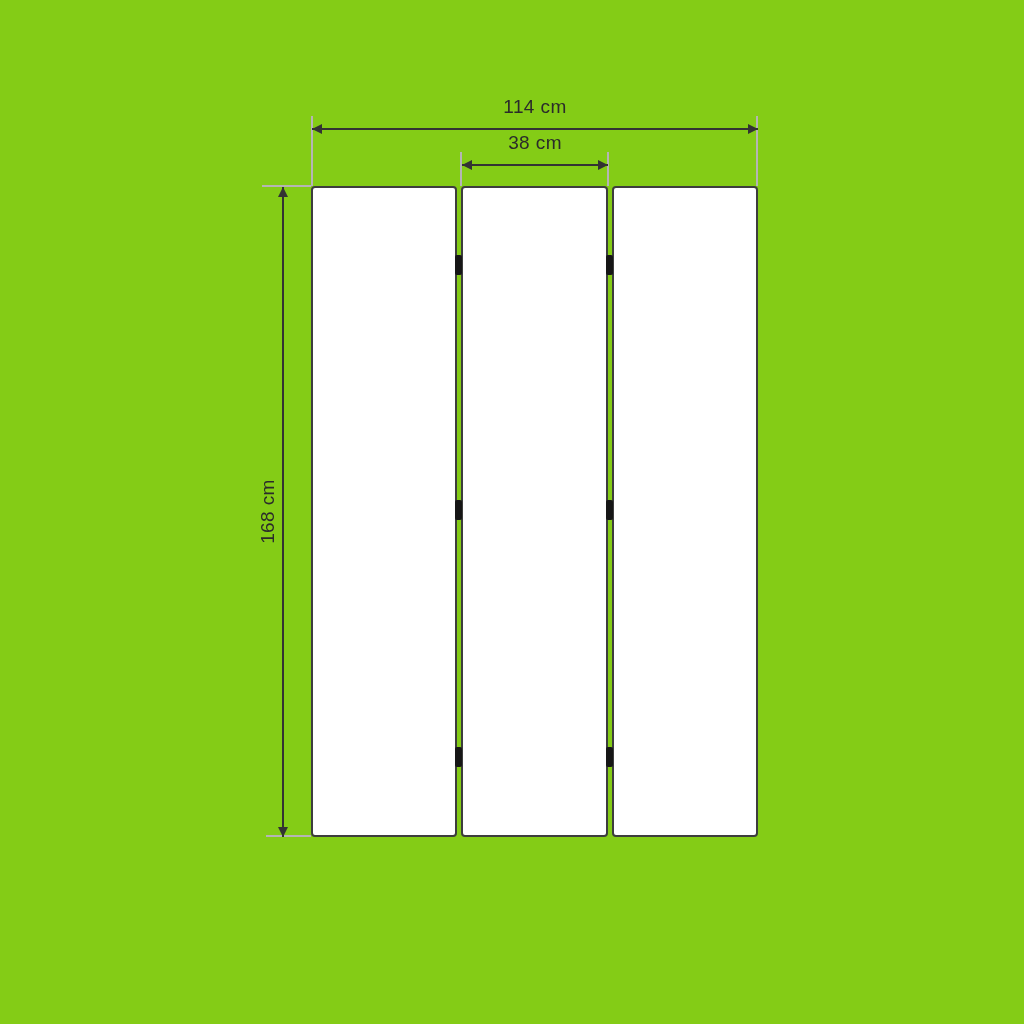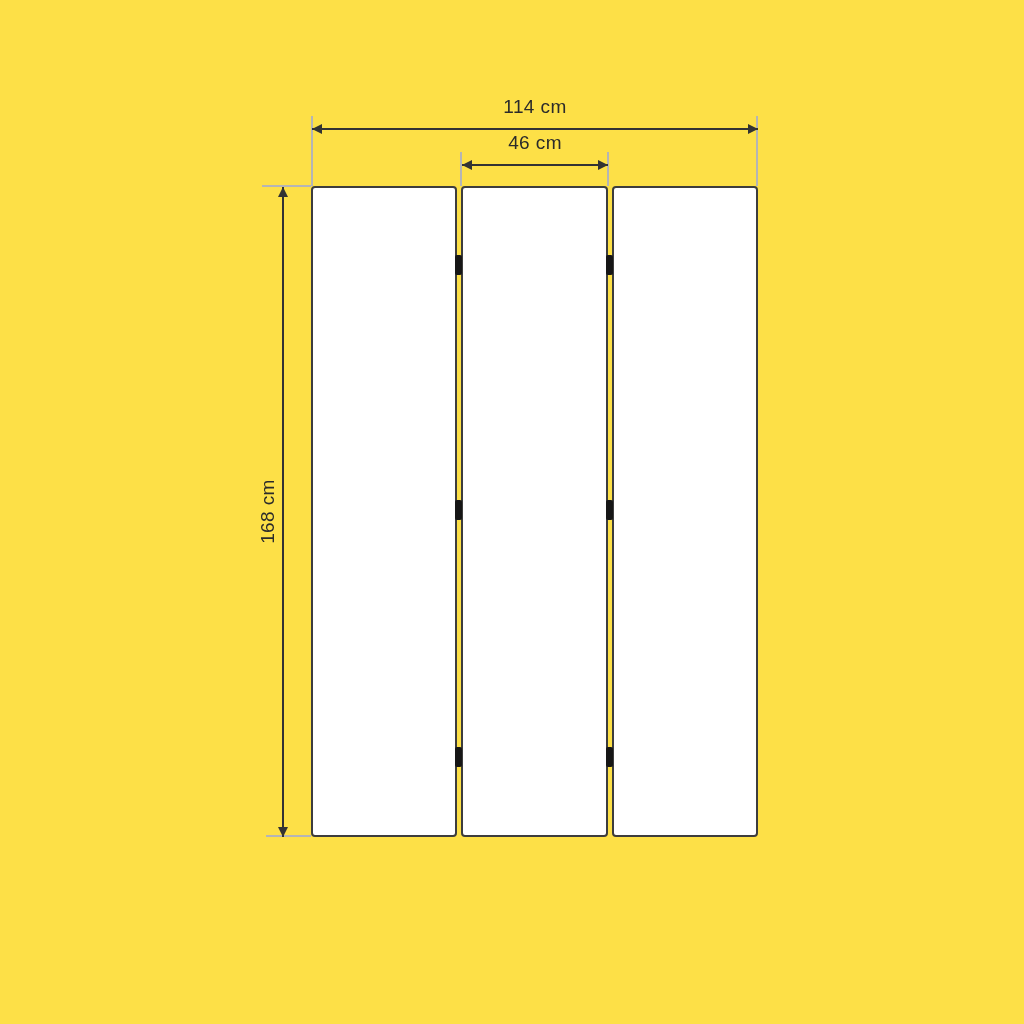--- a/index.html
+++ b/index.html
@@ -4,21 +4,21 @@
 <style>
   html, body {
     margin: 0;
     padding: 0;
     background: #ffffff;
   }
   .canvas {
     position: relative;
     width: 1024px;
     height: 1024px;
-    background: #fde047;
+    background: #84cc16;
     overflow: hidden;
     font-family: "Liberation Sans", sans-serif;
   }
 
   
   .panel {
     position: absolute;
     top: 186px;
     height: 651px;
     background: #ffffff;
@@ -128,21 +128,21 @@
   <div class="ext-line-h" style="left:266px; top:835px; width:45px;"></div>
 
   <div>
     <div class="dim-label" style="left:312px; top:97px; width:446px;">114 cm</div>
     <div class="dim-line-h" style="left:312px; top:128px; width:446px;"></div>
     <div class="arrow arrow-left" style="left:312px; top:124px;"></div>
     <div class="arrow arrow-right" style="left:748px; top:124px;"></div>
   </div>
 
   <div>
-    <div class="dim-label" style="left:462px; top:133px; width:146px;">46 cm</div>
+    <div class="dim-label" style="left:462px; top:133px; width:146px;">38 cm</div>
     <div class="dim-line-h" style="left:462px; top:164px; width:146px;"></div>
     <div class="arrow arrow-left" style="left:462px; top:160px;"></div>
     <div class="arrow arrow-right" style="left:598px; top:160px;"></div>
   </div>
 
   <div>
     <div class="v-label-wrap">
       <div class="dim-label">168 cm</div>
     </div>
     <div class="dim-line-v" style="left:282px; top:187px; height:650px;"></div>

